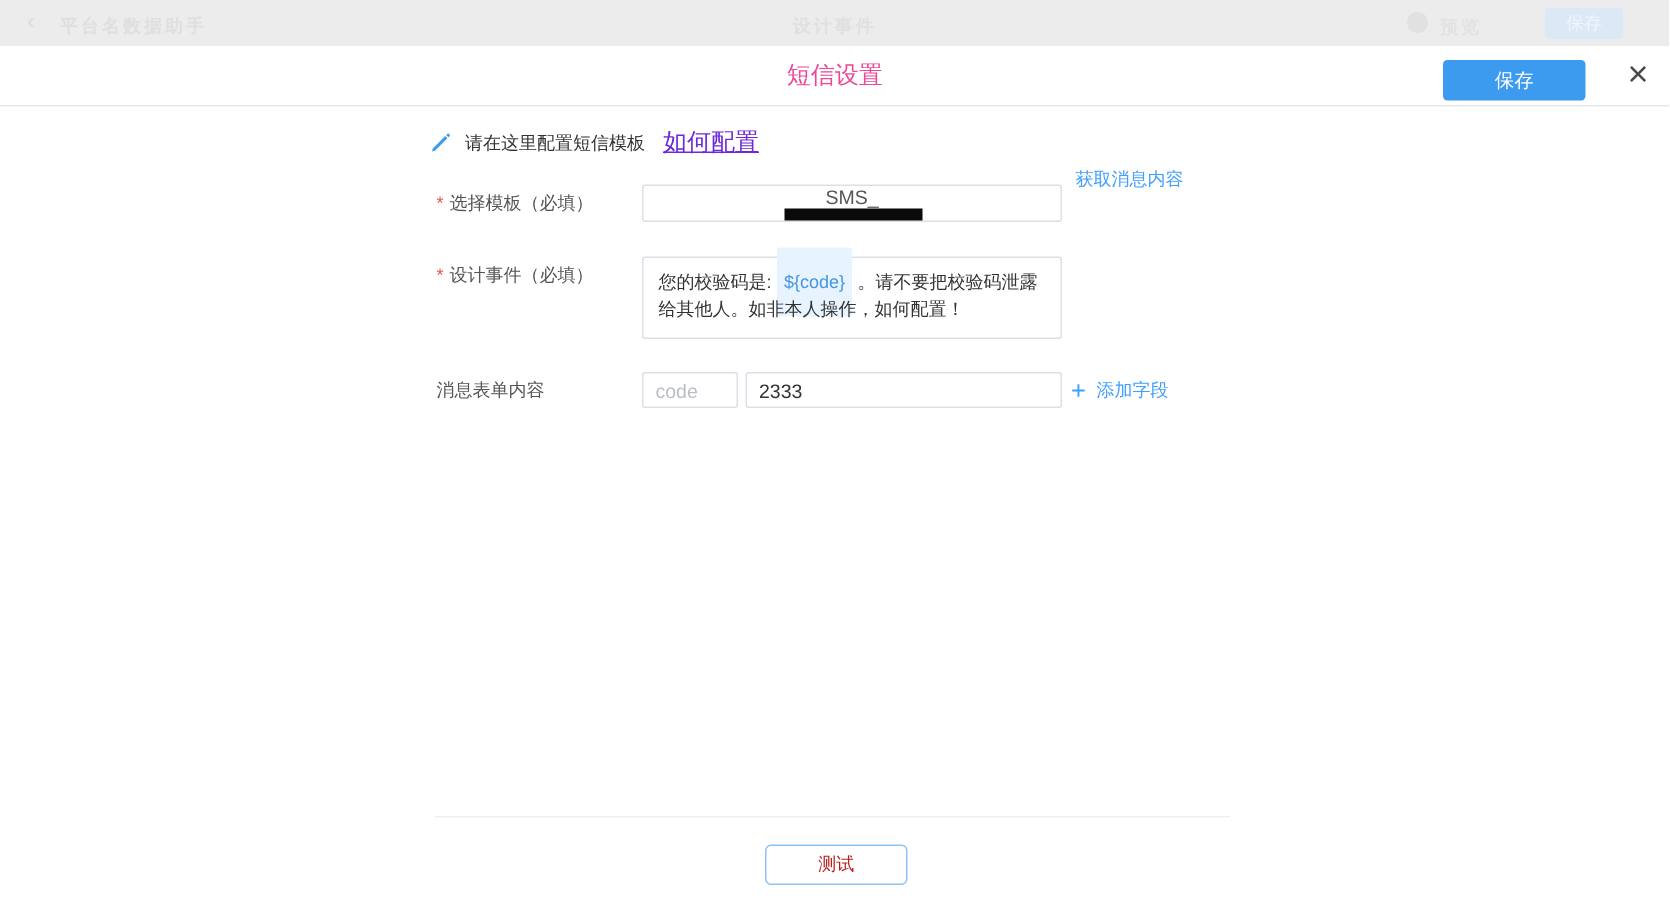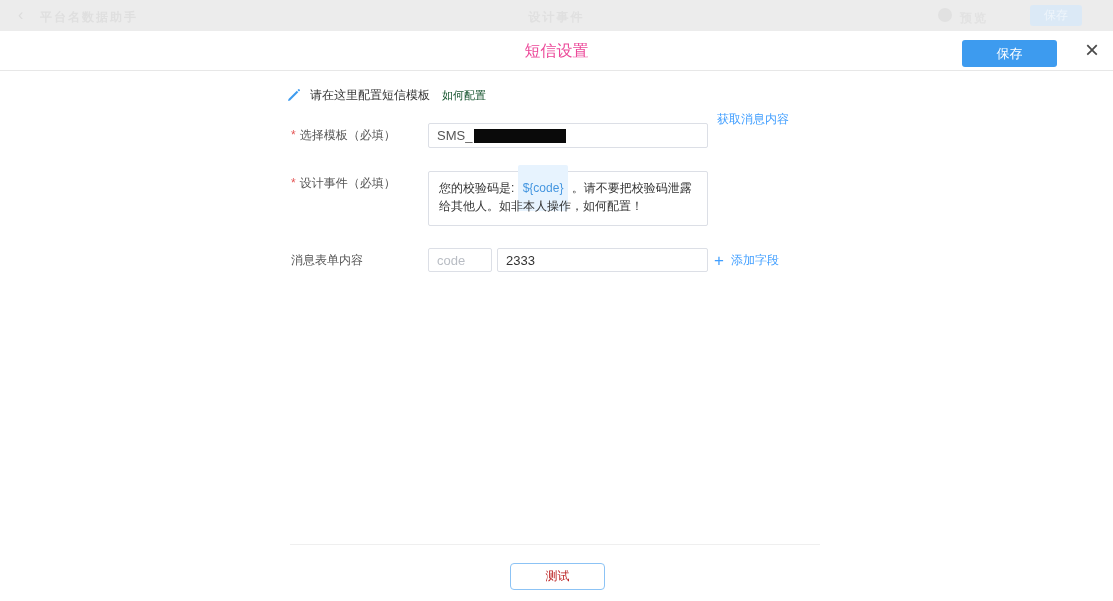--- a/index.html
+++ b/index.html
@@ -24,26 +24,26 @@
   .save-btn { position:absolute; top:9px; left:962px; width:95px; height:27px; background:#3d9bef; border:none;
               border-radius:3px; color:#fff; font-size:13px; cursor:pointer; padding:0; }
   .close-btn { position:absolute; top:0; left:1076px; width:32px; height:40px; text-align:center; line-height:38px;
                font-size:24px; color:#4a4a4a; cursor:pointer; user-select:none; }
 
   .modal-body { position:absolute; top:40px; left:0; right:0; bottom:0; }
 
   .hint-row { position:absolute; left:287px; top:15px; height:18px; display:flex; align-items:center; }
   .pencil { width:14px; height:14px; margin-right:9px; display:inline-flex; }
   .hint-text { font-size:12px; color:#333; }
-  .hint-link { font-size:11px; color:#14532d; margin-left:12px; cursor:pointer; }
+  .hint-link { font-size:16px; color:#6d28d9; text-decoration:underline; margin-left:12px; cursor:pointer; }
 
   .field-label { position:absolute; left:291px; font-size:12px; color:#555; height:25px; line-height:25px; white-space:nowrap; }
   .req { color:#e45656; margin-right:4px; font-size:12px; }
 
-  .input-box { position:absolute; left:428px; width:280px; border:1px solid #dcdfe6; border-radius:2px; background:#fff; }
+  .input-box { position:absolute; left:428px; width:280px; border:1px solid #dcdfe6; border-radius:2px; background:#fff;flex-direction:column; }
   .sms-input { top:52px; height:25px; display:flex; align-items:center; padding:0 8px; font-size:13px; color:#555; cursor:text; }
   .redaction { display:inline-block; width:92px; height:14px; background:#0a0a0a; margin-left:2px; }
 
   .side-link { position:absolute; left:717px; font-size:12px; color:#409eff; cursor:pointer; height:25px; line-height:25px; }
 
   .content-box { top:100px; height:55px; padding:7px 10px; font-size:12px; line-height:18px; color:#333; cursor:text; }
   .token { background:#e7f3fe; color:#4596e0; padding:16px 5px; border-radius:2px; }
 
   .mini-input { position:absolute; top:177px; height:24px; border:1px solid #dcdfe6; border-radius:2px;
                 padding:0 8px; font-size:13px; font-family:inherit; outline:none; background:#fff; }

